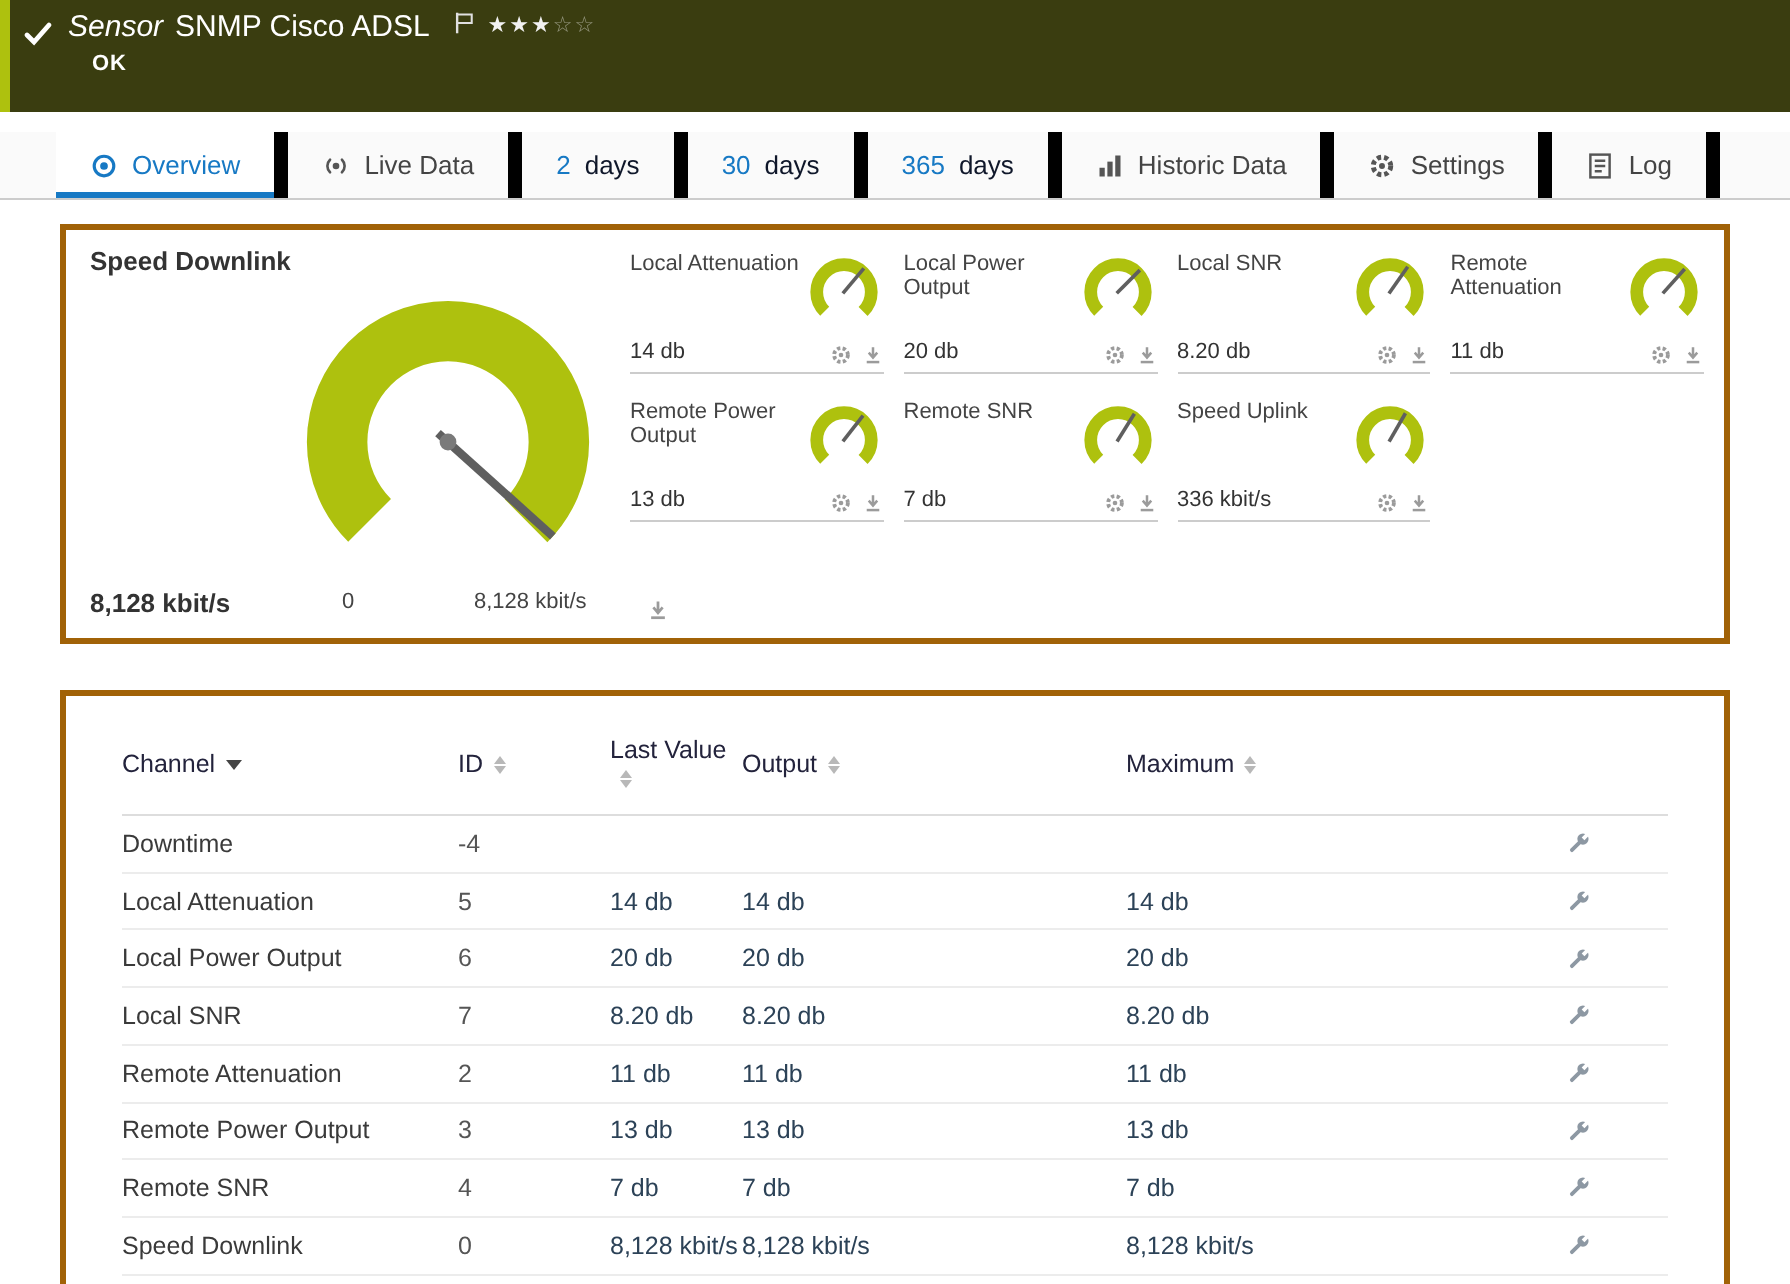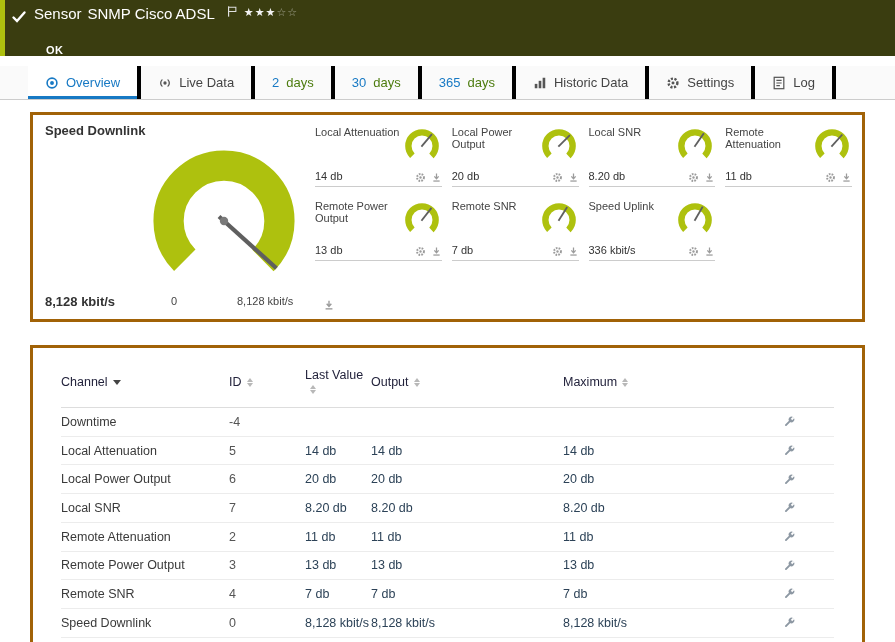--- a/index.html
+++ b/index.html
@@ -9,36 +9,36 @@
   html,body{margin:0;padding:0;}
   body{width:895px;height:642px;position:relative;overflow:hidden;background:#fff;
        font-family:"Liberation Sans",sans-serif;-webkit-font-smoothing:antialiased;}
 
   
   .topbar{position:absolute;top:0;left:0;right:0;height:56px;background:var(--header-bg);color:#fff;}
   .status-strip{position:absolute;left:0;top:0;bottom:0;width:5px;background:var(--status-green);}
   .check-icon{position:absolute;left:11px;top:9px;width:16px;height:16px;color:#fff;}
   .titleblock{position:absolute;left:34px;top:5px;}
   .titleline{display:flex;align-items:center;gap:6px;font-size:15px;}
-  .t-word{}
+  .t-word{font-style:italic;}
   .flag-icon{width:12px;height:13px;color:#e0e0e0;margin-left:5px;margin-top:-4px;}
   .stars{font-size:11px;letter-spacing:1px;margin-top:-3px;cursor:pointer;}
   .s-f{color:#f2f2f2;} .s-e{color:rgba(255,255,255,.45);}
-  .status{font-size:11px;font-weight:bold;margin-top:22px;padding-left:12px;letter-spacing:.5px;}
+  .status{font-size:11px;font-weight:bold;margin-top:4px;padding-left:12px;letter-spacing:.5px;}
 
   
   .tabs{position:absolute;top:66px;left:0;right:0;height:34px;display:flex;align-items:stretch;
         background:#fafafa;border-bottom:1px solid #ccc;padding-left:28px;}
   .tab{display:flex;align-items:center;gap:7px;padding:0 17px;font-size:13px;color:#444;
-       border-right:4px solid #000000;cursor:pointer;white-space:nowrap;}
+       border-right:7px solid #000000;cursor:pointer;white-space:nowrap;}
   .tab.active{background:#fff;color:var(--accent-blue);box-shadow:inset 0 -3px 0 var(--accent-blue);}
   .ticon{width:14px;height:14px;flex:0 0 auto;color:#555;}
   .tab.active .ticon{color:var(--accent-blue);}
   .tab .num{color:var(--accent-blue);}
-  .tab .word{color:#4d7c0f;}
+  .tab .word{color:#0f172a;}
 
   
   .panel{position:absolute;left:30px;width:835px;background:#fff;border:3px solid #a16207;}
   #gauges-panel{top:112px;height:210px;}
   #table-panel{top:345px;height:312px;padding:14px 28px 0;}
 
   
   .main-gauge{position:absolute;left:12px;top:8px;width:292px;height:194px;}
   .mg-label{font-size:13px;font-weight:bold;color:#333;}
   .mg-dial{position:absolute;left:95px;top:14px;width:168px;height:168px;}

